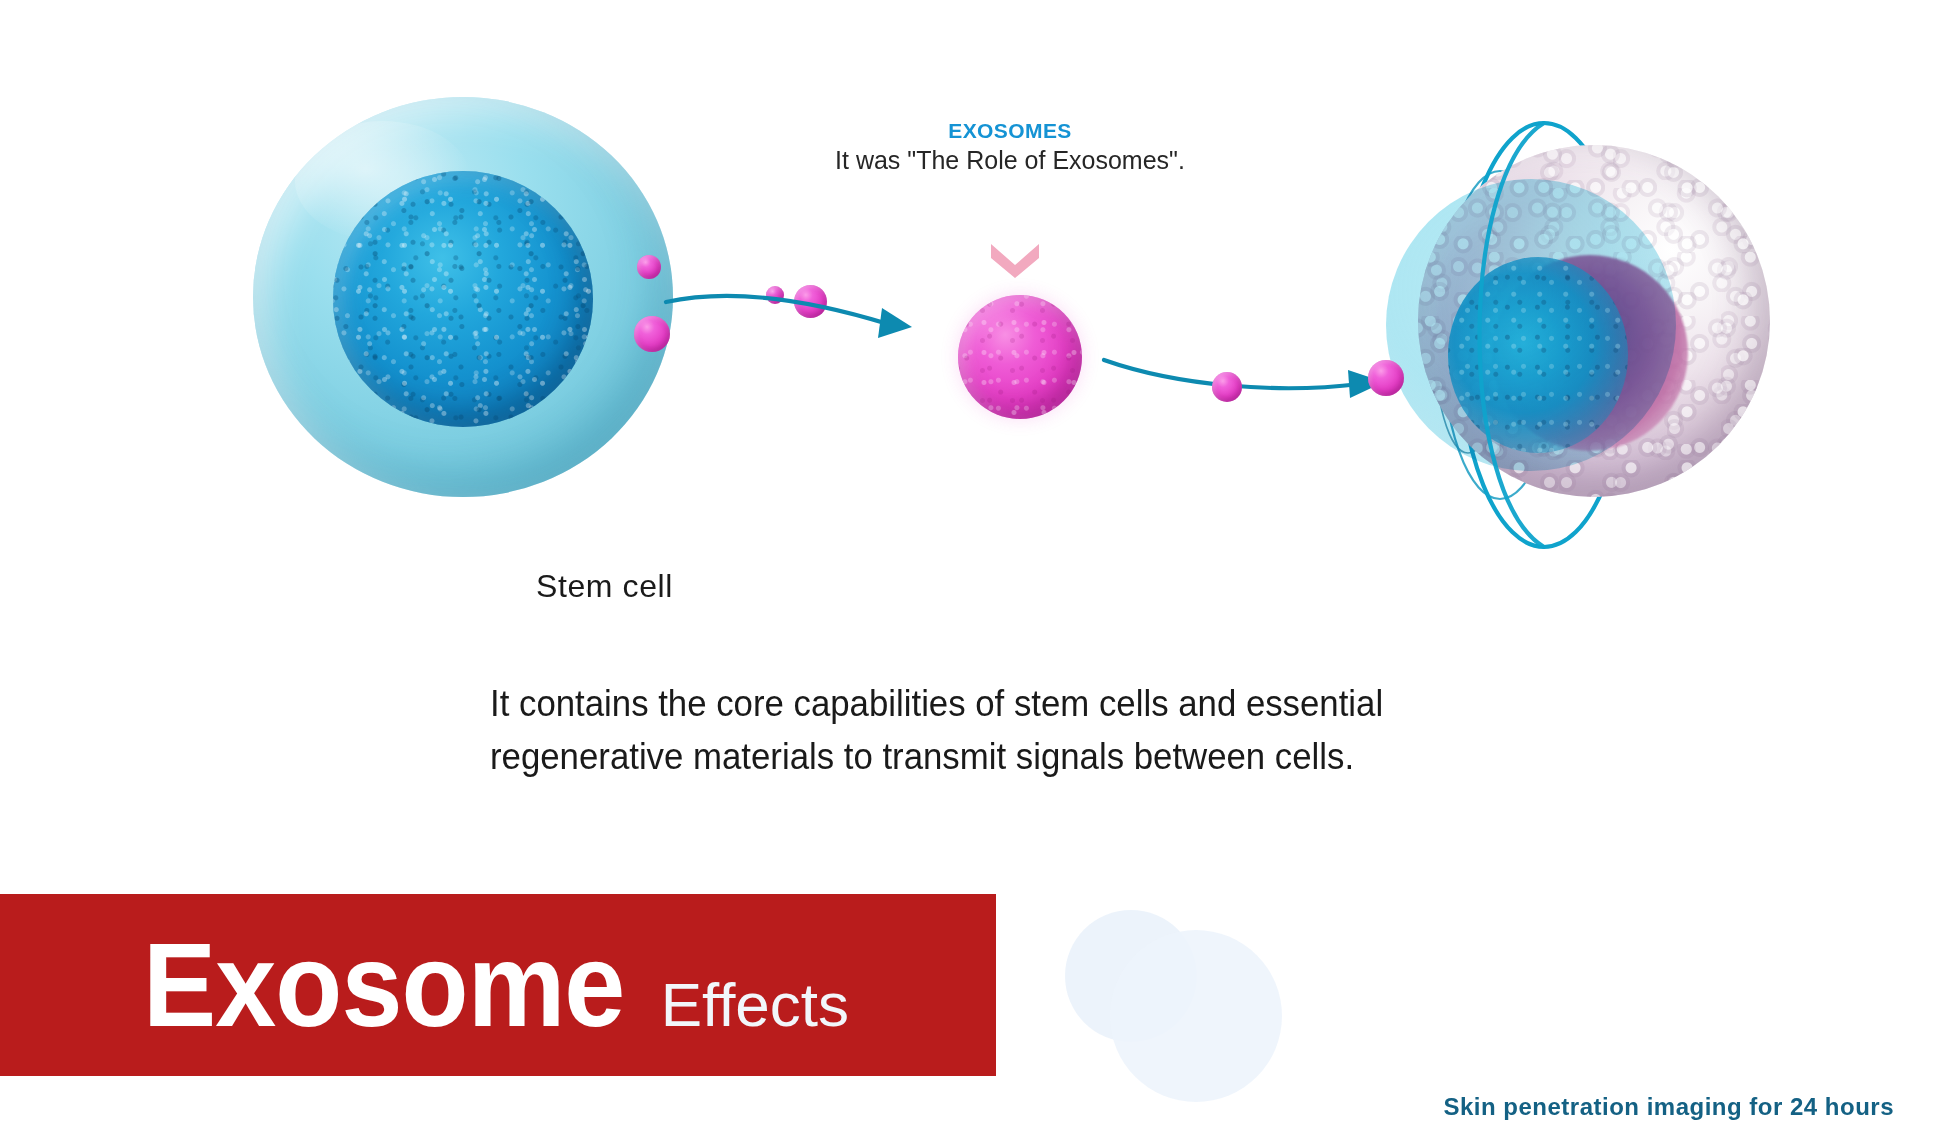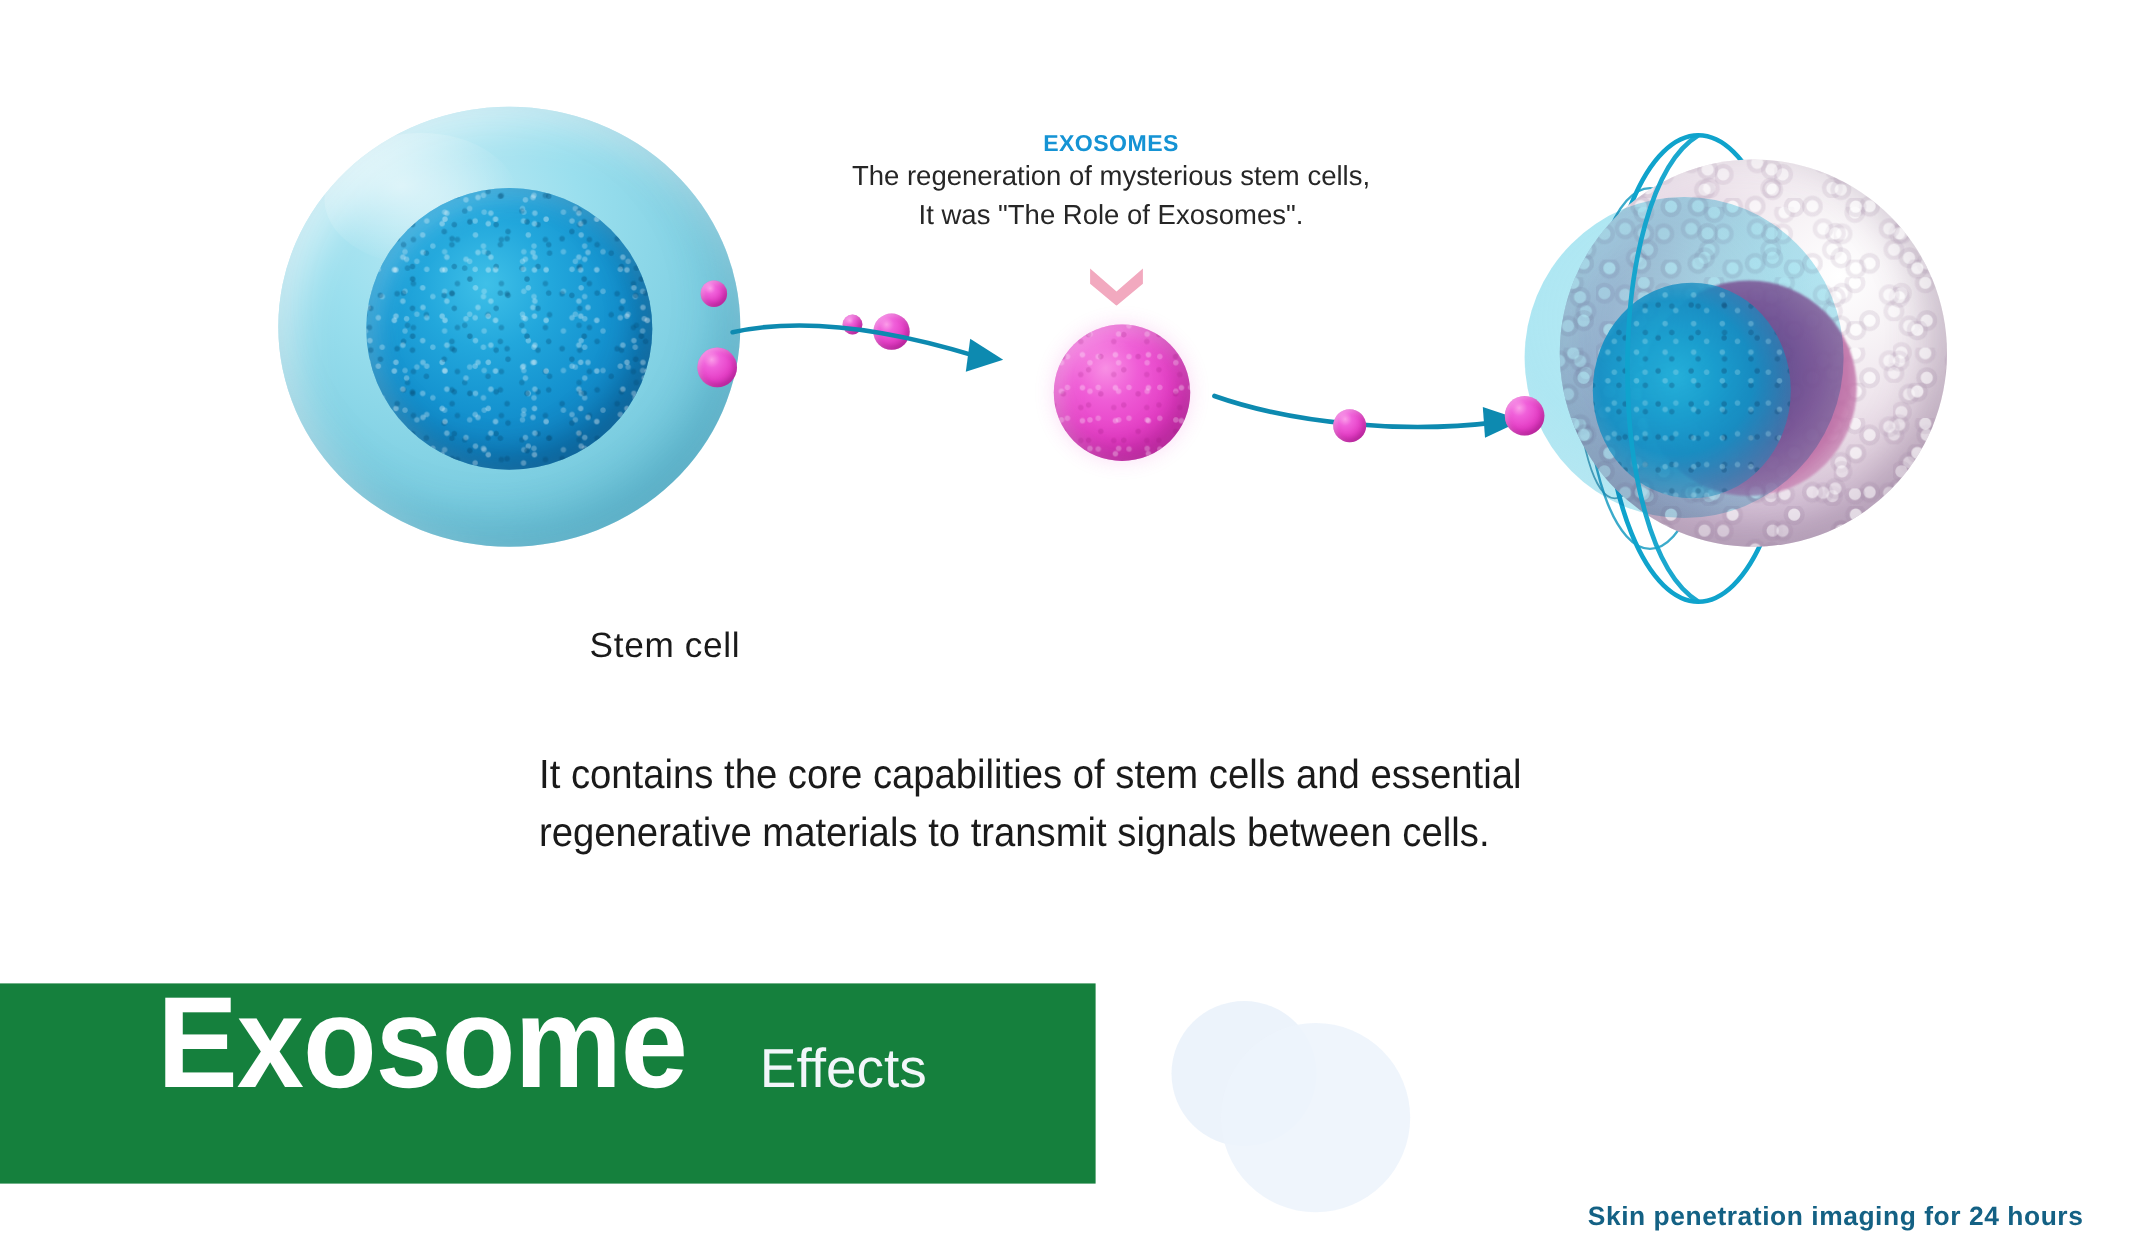--- a/index.html
+++ b/index.html
@@ -221,42 +221,42 @@
     border-radius: 50%;
     background: #eaf2fb;
     opacity: .9;
   }
   #soft-circle-1 { left: 1065px; top: 910px; width: 132px; height: 132px; }
   #soft-circle-2 { left: 1110px; top: 930px; width: 172px; height: 172px; background:#edf4fc; }
 
   
   #banner {
     left: 0; top: 894px; width: 996px; height: 182px;
-    background: #15803d;
+    background: #b91c1c;
     display: flex;
+    align-items: center;
   }
   #banner-inner {
     display: flex; align-items: baseline;
     padding-left: 143px;
   }
   #banner-title {
     font-family: "Liberation Sans Narrow", "Liberation Sans", sans-serif;
     font-stretch: condensed;
     font-size: 118px;
     font-weight: bold;
     color: #ffffff;
     letter-spacing: -1px;
     line-height: .92;
     transform: scaleX(.93);
     transform-origin: left bottom;
   }
   #banner-subtitle {
-    font-size: 50px;
+    font-size: 62px;
     color: #f2f6fa;
-    margin-left: 30px;
     line-height: 1;
   }
 
   
   #footer-caption {
     right: 22px; top: 1093px;
     font-size: 24px;
     font-weight: bold;
     color: #146184;
     letter-spacing: .5px;
@@ -279,21 +279,20 @@
   <div class="abs exosome-dot" style="left:766px; top:286px; width:18px; height:18px;"></div>
   <div class="abs exosome-dot" style="left:794px; top:285px; width:33px; height:33px;"></div>
 
   <svg class="abs" style="left:660px; top:280px;" width="290" height="70" viewBox="0 0 290 70">
     <path d="M6,22 C70,8 150,20 228,44" fill="none" stroke="#0d8ab0" stroke-width="4.2" stroke-linecap="round"></path>
     <path d="M222,28 L252,47 L218,58 Z" fill="#0d8ab0"></path>
   </svg>
 
   <div id="caption-block" class="abs">
     <div id="caption-heading">EXOSOMES</div>
-    <div id="caption-line1">The regeneration of mysterious stem cells,</div>
     <div id="caption-line2">It was "The Role of Exosomes".</div>
   </div>
 
   <div id="chevron-wrap" class="abs">
     <svg width="60" height="40" viewBox="0 0 60 40">
       <path d="M6,6 L30,27 L54,6 L54,20 L30,40 L6,20 Z" fill="#f2a9bf"></path>
     </svg>
   </div>
 
   <div id="center-exosome" class="abs"></div>

